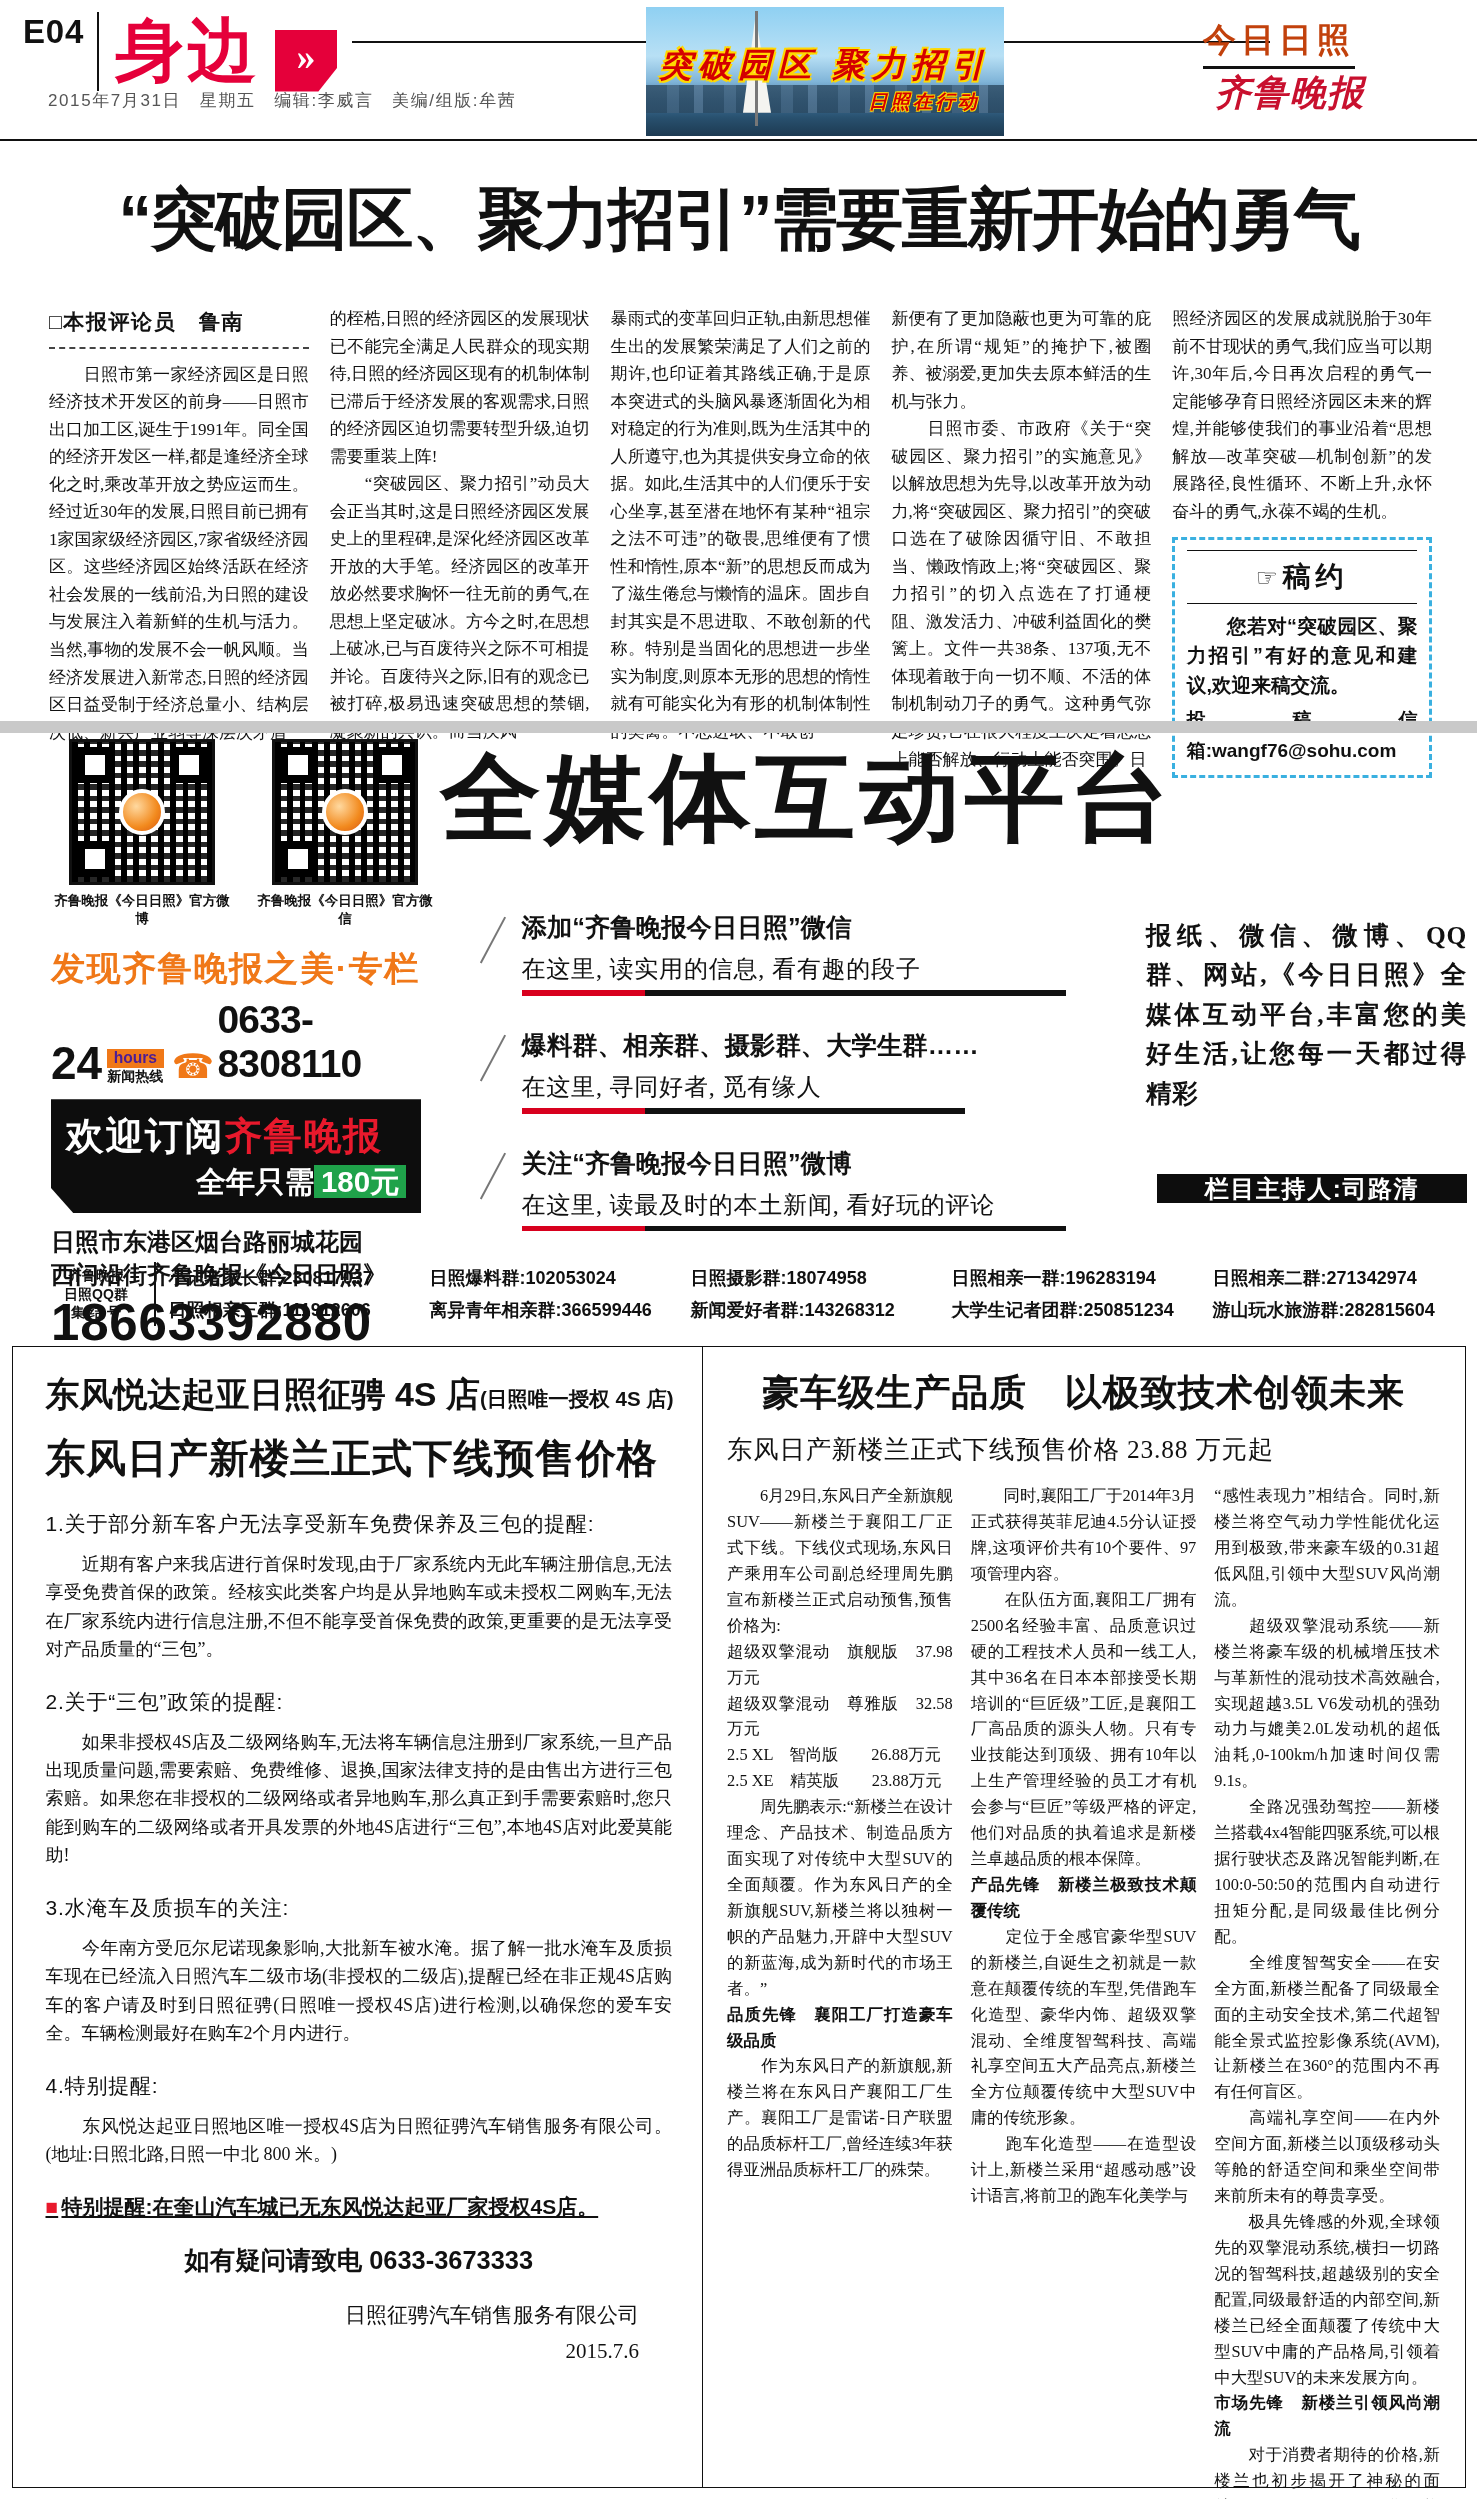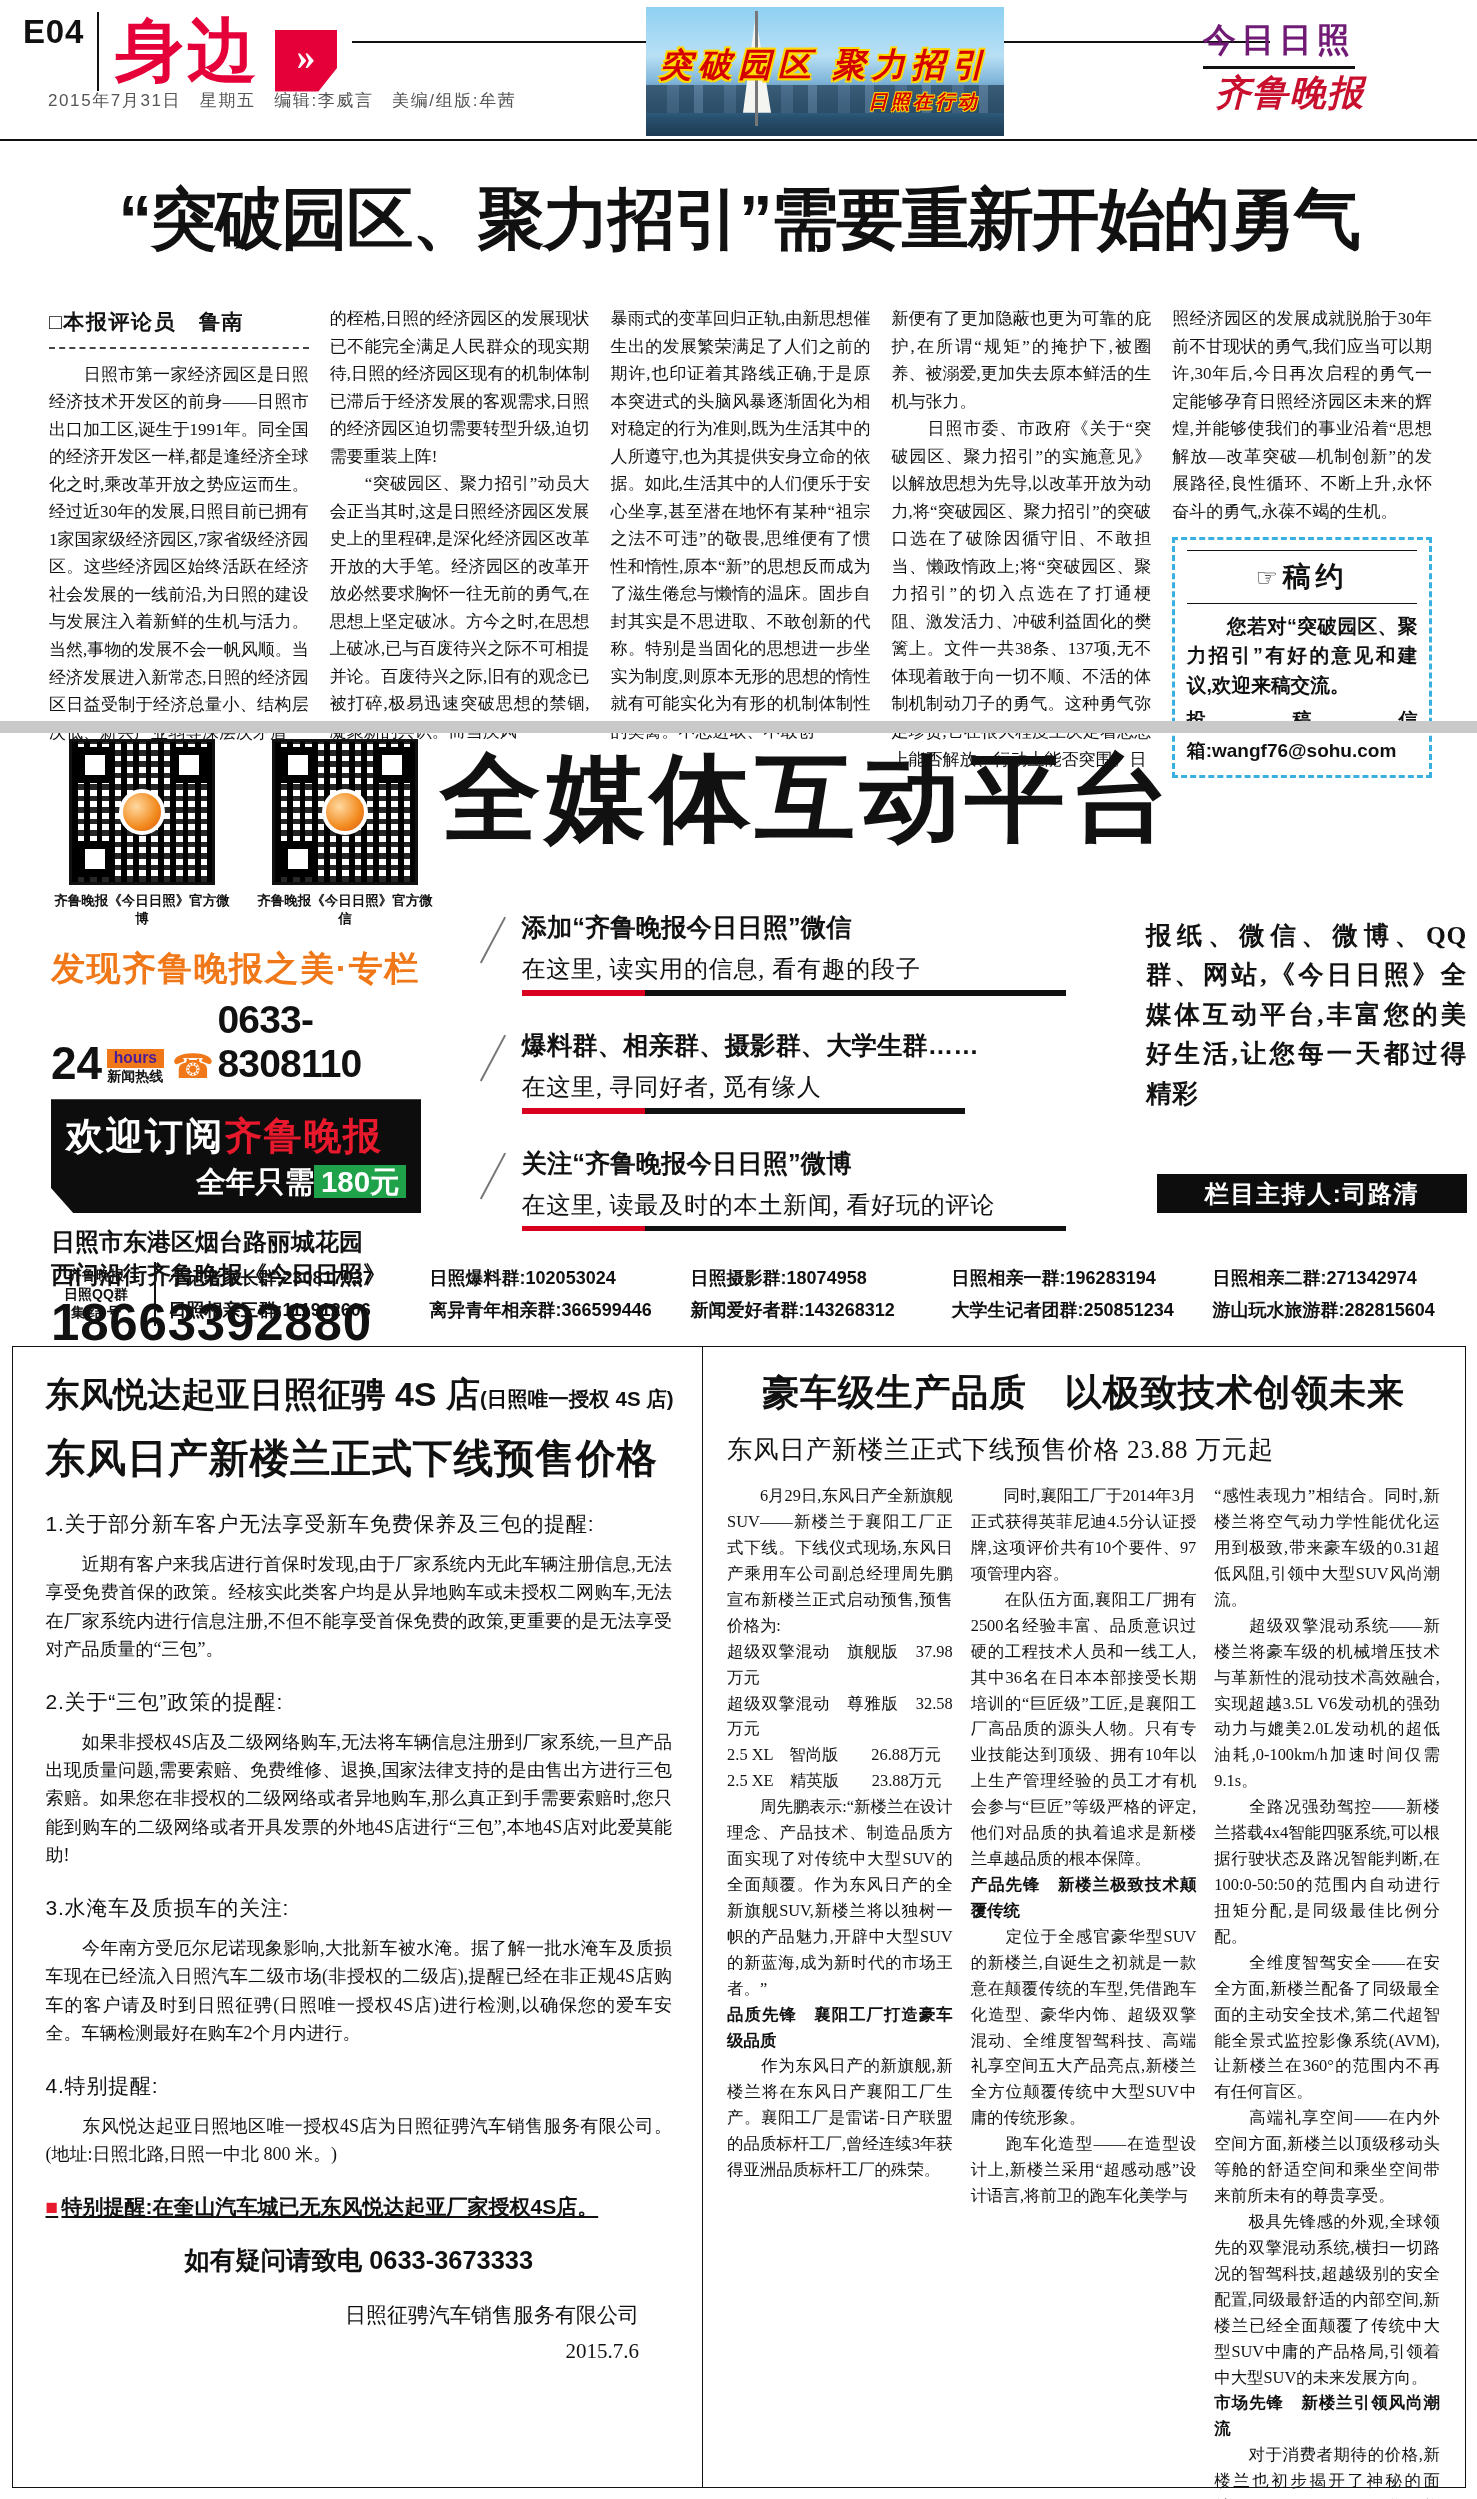--- a/index.html
+++ b/index.html
@@ -27,21 +27,21 @@
                  clip-path:polygon(45% 0,100% 100%,0 100%); }
   .banner-mast { position:absolute; left:109px; top:4.9px; width:2.5px; height:115px; background:#777; }
   .banner-sky-town { position:absolute; left:0; bottom:23px; width:100%; height:28px;
                  background:repeating-linear-gradient(90deg,#2c4a62 0 21px,#41617c 21px 33px,#2c4a62 33px 48px,#50708c 48px 57px); opacity:.8; }
   .banner-t1 { position:absolute; left:0; top:36px; width:100%; text-align:center; font-size:33px; font-weight:900;
                color:#d40000; letter-spacing:6.6px; text-shadow:1.6px 1.6px 0 #ffd900,-1.6px -1.6px 0 #ffd900,1.6px -1.6px 0 #ffd900,-1.6px 1.6px 0 #ffd900;
                font-family:"Liberation Serif",serif; }
   .banner-t2 { position:absolute; right:24px; top:82px; font-size:19px; font-weight:900; color:#d40000; letter-spacing:3.3px;
                text-shadow:0.8px 0.8px 0 #ffd900,-0.8px -0.8px 0 #ffd900,0.8px -0.8px 0 #ffd900,-0.8px 0.8px 0 #ffd900; }
   .brand { position:absolute; left:1203px; top:18px; width:270px; }
-  .brand-cn { display:inline-block; font-size:33px; font-weight:900; color:#701a75; letter-spacing:4.9px;
+  .brand-cn { display:inline-block; font-size:33px; font-weight:900; color:#c2410c; letter-spacing:4.9px;
               border-bottom:3.3px solid #111; padding-bottom:3.3px; }
   .brand-script { display:inline-block; margin-left:11.5px; font-size:36px; font-weight:bold; font-style:italic;
                   color:#c8102e; letter-spacing:1.6px; }
 
   
   .headline { position:absolute; left:0; top:174px; width:1478px; text-align:center;
               font-size:67px; font-weight:900; letter-spacing:-1.6px; }
   .lead { position:absolute; left:49px; top:305px; width:1383px; height:420px; display:flex; gap:21px; }
   .lead-col { flex:1; font-size:17px; line-height:1.62; text-align:justify; }
   .byline { font-size:21px; font-weight:bold; font-family:"Liberation Sans",sans-serif;
@@ -92,21 +92,21 @@
   .promo { position:relative; margin-bottom:33px; padding-left:29.5px; }
   .promo-slash { position:absolute; left:0; top:3.3px; width:1.6px; height:52px; background:#777; transform:rotate(28deg); }
   .promo-title { font-size:25.4px; font-weight:900; font-family:"Liberation Sans",sans-serif; }
   .promo-desc { font-size:24px; margin-top:8.2px; letter-spacing:0.8px; }
   .promo-bar { display:flex; margin-top:4.9px; height:5.7px; }
   .promo-bar .r { width:123px; background:#d8001e; } .promo-bar .k { flex:1; background:#111; }
   .promo:nth-child(2) .promo-bar .k { flex:0 0 320px; }
 
   .blurb { position:absolute; left:1146px; top:916px; width:321px; font-size:25.4px; font-weight:600;
            line-height:1.55; text-align:justify; letter-spacing:0.8px; }
-  .hostbar { position:absolute; left:1157px; top:1174px; width:310px; height:39px; background:#0d0d0d; color:#fff;
+  .hostbar { position:absolute; left:1157px; top:1174px; width:310px; height:29px; background:#0d0d0d; color:#fff;
              font-size:24px; font-weight:900; font-family:"Liberation Sans",sans-serif;
              display:flex; align-items:center; justify-content:center; letter-spacing:1.6px; }
 
   .qq { position:absolute; left:51px; top:1262px; width:1416px; display:flex; align-items:center; }
   .qq-label { width:90px; text-align:center; font-size:14px; font-weight:900; line-height:1.35;
               font-family:"Liberation Sans",sans-serif; }
   .qq-div { width:1.6px; height:64px; background:#111; margin:0 13px; }
   .qq-grid { flex:1; display:grid; grid-template-columns:repeat(5,1fr); row-gap:8.2px; column-gap:6.6px; }
   .qq-item { font-size:18px; font-weight:bold; font-family:"Liberation Sans",sans-serif; white-space:nowrap; }
 

